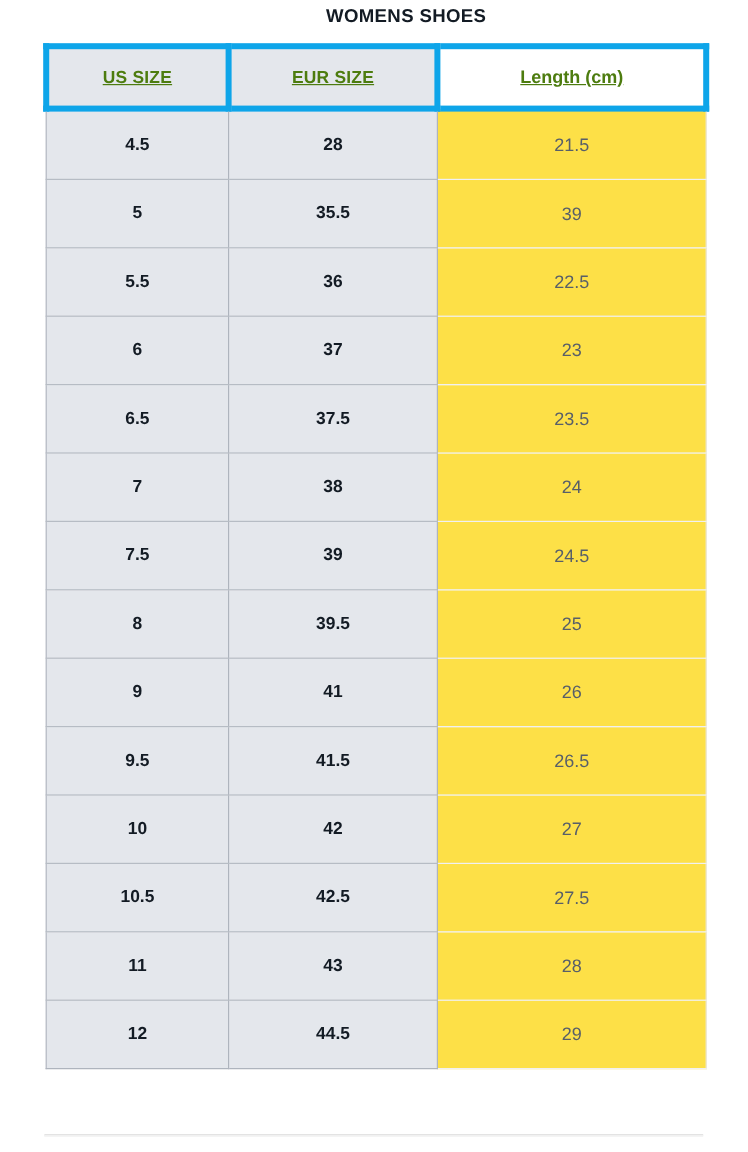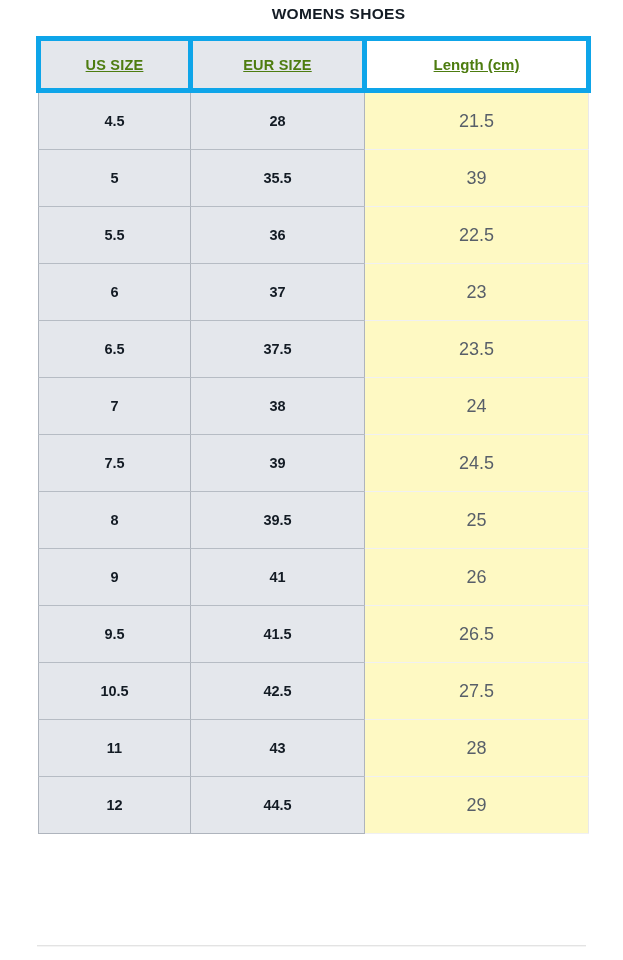--- a/index.html
+++ b/index.html
@@ -86,24 +86,24 @@
     background: #e4e7ec;
     color: #131b24;
     font-weight: bold;
     border-left: 1px solid #aeb4bd;
     border-right: 1px solid #aeb4bd;
     border-top: 1px solid #b6bcc4;
     border-bottom: 1px solid #b6bcc4;
   }
 
   .size-table tbody td.col-len {
-    background: #fef9c3;
+    background: #fde047;
     color: #585f69;
     font-weight: normal;
-    font-size: 18px;
+    font-size: 15px;
     border-left: 1px solid #ececee;
     border-right: 1px solid #e9e9eb;
     border-top: 1px solid #f0f0f2;
     border-bottom: 1px solid #f0f0f2;
   }
 
   .size-table tbody tr:last-child td.col-us,
   .size-table tbody tr:last-child td.col-eur {
     border-bottom: 1px solid #aeb4bd;
   }
@@ -184,20 +184,25 @@
           <td class="col-us">9</td>
           <td class="col-eur">41</td>
           <td class="col-len">26</td>
         </tr>
         <tr>
           <td class="col-us">9.5</td>
           <td class="col-eur">41.5</td>
           <td class="col-len">26.5</td>
         </tr>
         <tr>
+          <td class="col-us">10</td>
+          <td class="col-eur">42</td>
+          <td class="col-len">27</td>
+        </tr>
+        <tr>
           <td class="col-us">10.5</td>
           <td class="col-eur">42.5</td>
           <td class="col-len">27.5</td>
         </tr>
         <tr>
           <td class="col-us">11</td>
           <td class="col-eur">43</td>
           <td class="col-len">28</td>
         </tr>
         <tr>

